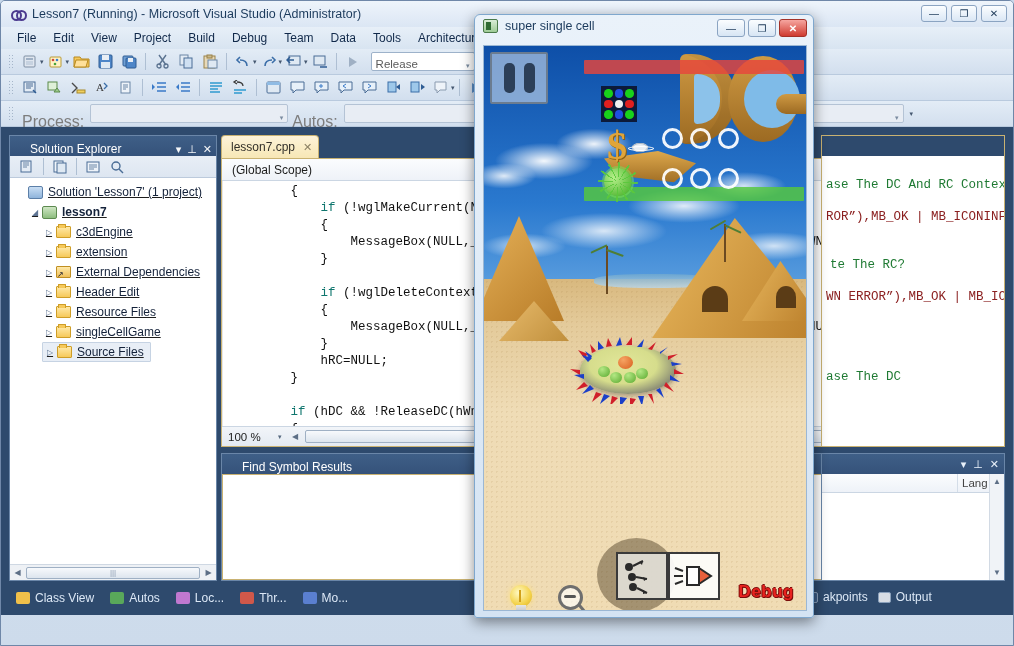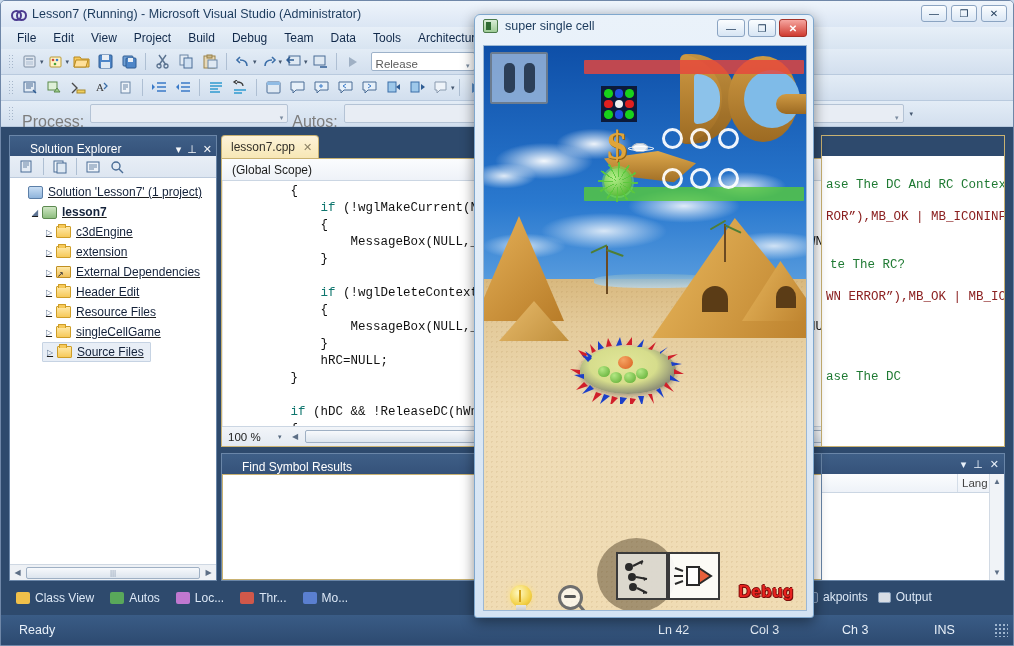--- a/index.html
+++ b/index.html
@@ -857,29 +857,20 @@
             <span class="mi" style="background: rgb(58, 92, 134); border: 1px solid rgb(138, 160, 187);"></span>
             <span>akpoints</span>
           </div>
           <div class="rtab">
             <span class="mi" style="background: rgb(216, 221, 228); border: 1px solid rgb(138, 160, 187);"></span>
             <span>Output</span>
           </div>
         </div>
     </div>
 
-    <div class="statusbar">
-      <span class="sb-ready">Ready</span>
-      <span class="sb-spacer"></span>
-      <span class="sb-cell">Ln 42</span>
-      <span class="sb-cell">Col 3</span>
-      <span class="sb-cell">Ch 3</span>
-      <span class="sb-cell" style="width:60px;">INS</span>
-      <span class="sb-grip"></span>
-    </div>
   </div>
 
   <div class="gamewin">
     <div class="gw-title">
       <span class="gw-icon"></span>
       <span class="gw-title-text">super single cell</span>
       <div class="gw-btns">
         <div class="gw-btn">—</div>
         <div class="gw-btn">❐</div>
         <div class="gw-btn close">✕</div>

